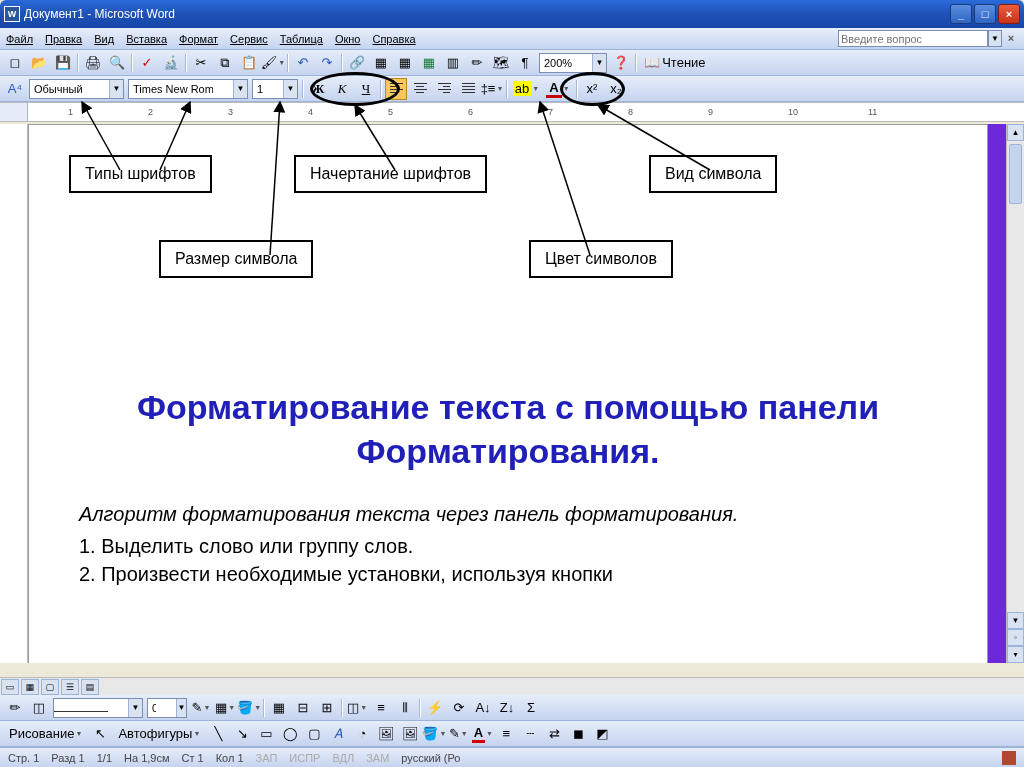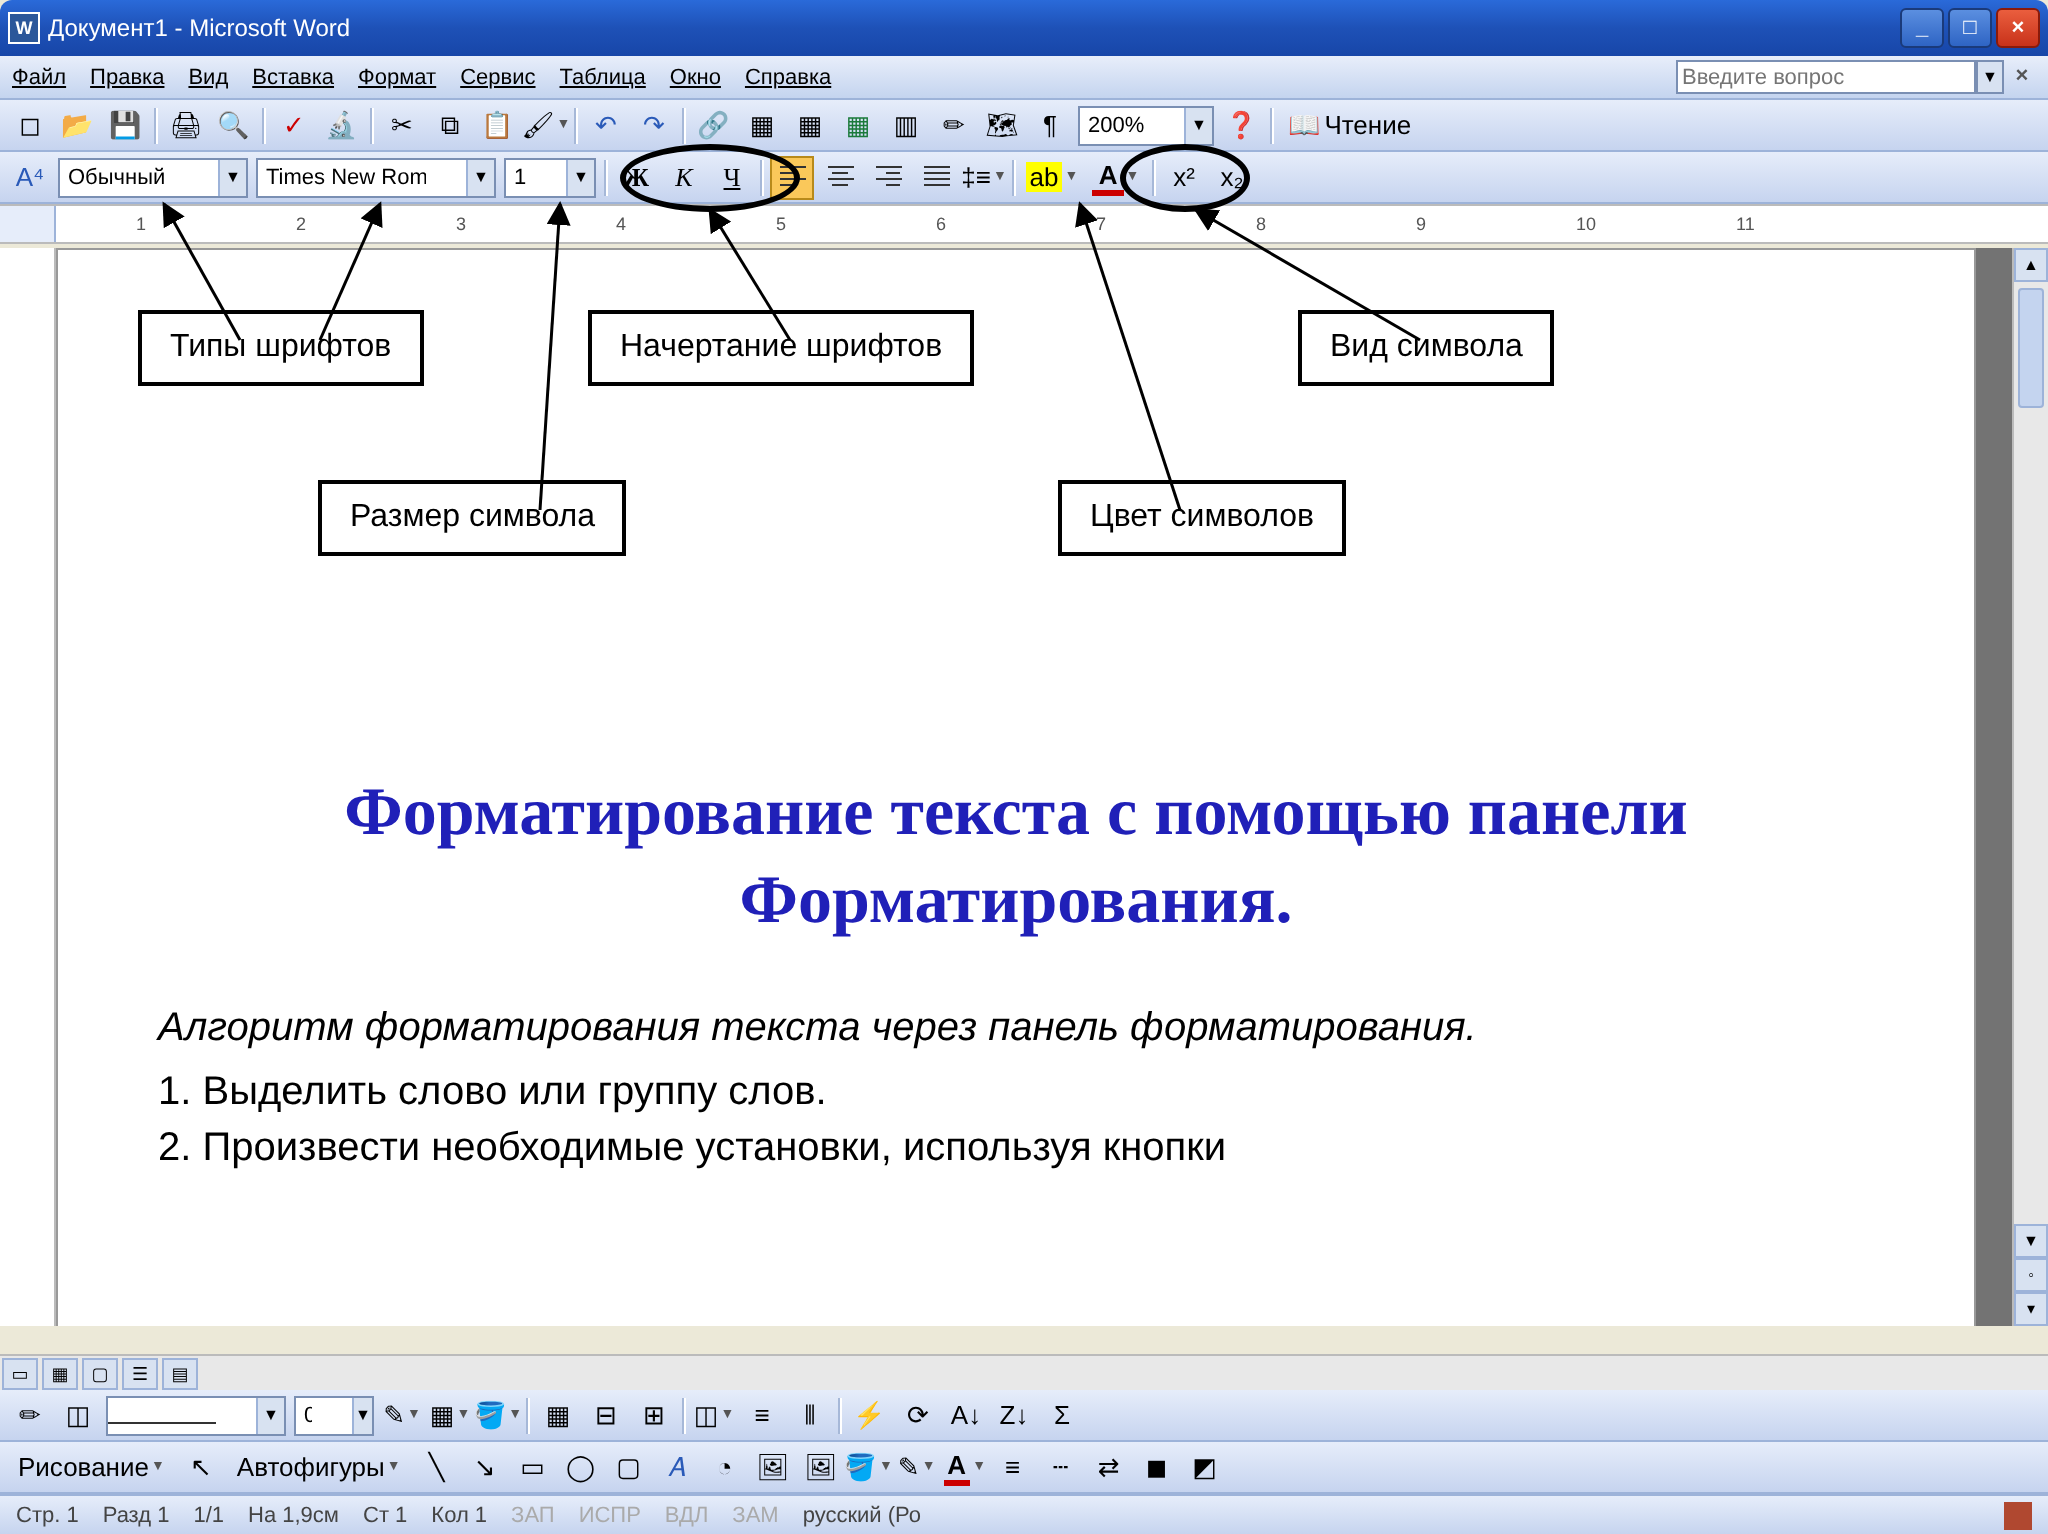--- a/index.html
+++ b/index.html
@@ -42,32 +42,32 @@
 .c2 { left: 560px; top: 72px; width: 65px; height: 34px; }
 
 
 .ruler-row { height: 20px; background: #fff; border-top: 1px solid #bbb; border-bottom: 1px solid #bbb; display: flex; }
 .ruler-corner { width: 28px; background: #e6edfa; border-right: 1px solid #9db3d9; }
 .ruler { flex: 1; position: relative; background: #fff; font-size: 9px; color: #555; }
 .ruler .num { position: absolute; top: 4px; }
 .vruler { position: absolute; left: 0; top: 124px; width: 28px; bottom: 104px; background: #fff; border-right: 1px solid #bbb; }
 
 
-.doc-area { position: absolute; left: 28px; right: 18px; top: 124px; bottom: 104px; background: #737373; overflow: hidden; }
+.doc-area { position: absolute; left: 28px; right: 18px; top: 124px; bottom: 104px; background: #6d28d9; overflow: hidden; }
 .page { position: absolute; left: 0; top: 0; width: 960px; background: #fff; border: 1px solid #999; min-height: 700px; padding: 40px 50px; }
 .scrollbar-v { position: absolute; right: 0; top: 124px; bottom: 104px; width: 18px; background: #e8e8e8; border-left: 1px solid #bbb; }
 .scrollbar-v .arrow { height: 17px; background: #d8e2f1; border: 1px solid #9db3d9; font-size: 8px; text-align: center; line-height: 15px; }
 .scrollbar-v .thumb { position: absolute; top: 20px; left: 2px; right: 2px; height: 60px; background: #c4d4ef; border: 1px solid #9db3d9; border-radius: 2px; }
 
 
 .anno { position: absolute; background: #fff; border: 2px solid #000; padding: 8px 14px; font-size: 16px; font-family: Arial; text-align: center; white-space: nowrap; }
 svg.arrows { position: absolute; left: 0; top: 0; width: 100%; height: 100%; pointer-events: none; z-index: 4; }
 
 
-.doc-title { color: #2020b8; font-family: Liberation Serif, serif; font-weight: bold; font-size: 34px; text-align: center; line-height: 1.3; margin: 220px 0 30px 0; }
+.doc-title { color: #2020b8; font-family: Liberation Sans, sans-serif; font-weight: bold; font-size: 34px; text-align: center; line-height: 1.3; margin: 220px 0 30px 0; }
 .doc-sub { font-family: Arial; font-style: italic; font-size: 20px; margin-bottom: 6px; }
 .doc-item { font-family: Arial; font-size: 20px; line-height: 1.4; }
 
 
 .bottom-area { position: absolute; left: 0; right: 0; bottom: 0; }
 .hscroll-row { height: 18px; background: #e8e8e8; border-top: 1px solid #bbb; display: flex; }
 .view-btn { width: 18px; height: 16px; border: 1px solid #9db3d9; background: #d8e2f1; font-size: 9px; text-align: center; line-height: 14px; margin: 1px; }
 .statusbar { height: 20px; background: linear-gradient(#e6edfa,#c6d4ef); border-top: 1px solid #9db3d9; display: flex; align-items: center; font-size: 11px; padding: 0 8px; }
 .statusbar .cell { margin-right: 12px; color: #444; }
 .statusbar .cell.dim { color: #aaa; text-align: right; }

